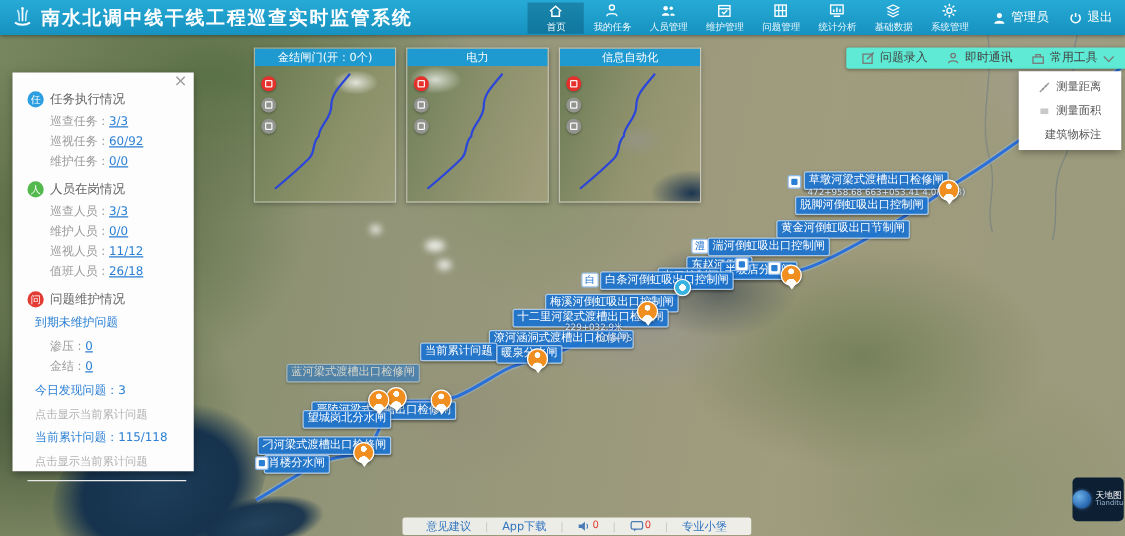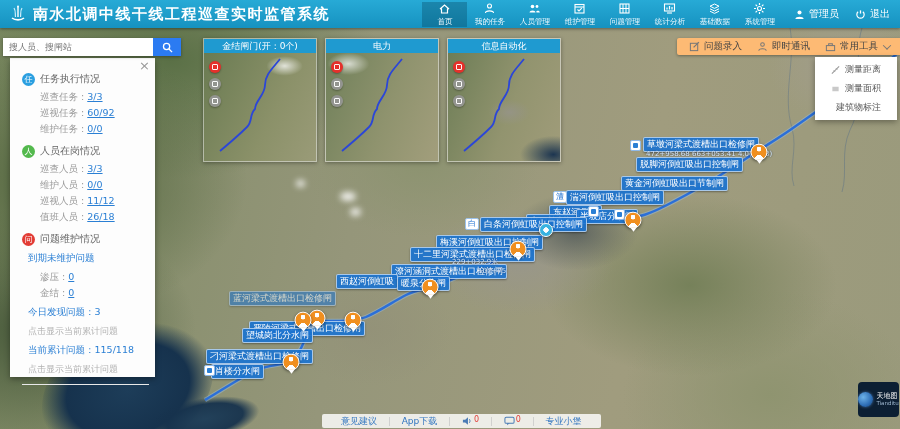--- a/index.html
+++ b/index.html
@@ -100,21 +100,21 @@
        radial-gradient(30px 18px at 55% 55%,rgba(150,148,138,.8),rgba(0,0,0,0) 70%),
        linear-gradient(110deg,#6d7d56,#92946f 55%,#a09c7a);}
   .mini svg{position:absolute;inset:0;}
   .mdot{position:absolute;left:5px;width:12px;height:12px;border-radius:50%;cursor:pointer;box-shadow:0 1px 2px rgba(0,0,0,.3);}
   .mdot::after{content:"";position:absolute;left:3px;top:3px;right:3px;bottom:3px;border:1px solid rgba(255,255,255,.95);border-radius:1px;}
   .md-red{top:8px;background:#e5302b;}
   .md-g1{top:25px;background:rgba(150,150,150,.88);}
   .md-g2{top:42px;background:rgba(150,150,150,.88);}
 
   
-  .toolbar{position:absolute;right:0;top:38px;height:17px;background:#fdba74;z-index:18;display:flex;
+  .toolbar{position:absolute;right:0;top:38px;height:17px;background:#5eead4;z-index:18;display:flex;
     align-items:center;gap:15px;padding:0 10px 0 12px;font-size:9.5px;color:#444;
     box-shadow:0 1px 3px rgba(0,0,0,.35);border-radius:2px 0 0 2px;}
   .tool-btn{display:flex;align-items:center;gap:4px;cursor:pointer;white-space:nowrap;}
   .chev{width:5px;height:5px;border-right:1.4px solid #777;border-bottom:1.4px solid #777;
     transform:rotate(45deg) translate(-1px,-1px);margin-left:2px;}
   .dropdown{position:absolute;right:3px;top:57px;width:62px;background:#fff;z-index:18;
     box-shadow:0 2px 6px rgba(0,0,0,.35);padding:3px 10px;}
   .drop-item{display:flex;align-items:center;gap:5px;padding:3px 6px;font-size:9px;color:#555;cursor:pointer;white-space:nowrap;}
 
   
@@ -167,21 +167,21 @@
       <div class="map-label" style="left: 636px; top: 157px;">脱脚河倒虹吸出口控制闸</div>
       <div class="map-label" style="left: 621px; top: 176px;">黄金河倒虹吸出口节制闸</div>
       <div class="map-label" style="left: 566px; top: 190px; text-align: center;">湍河倒虹吸出口控制闸</div>
       <div class="map-label" style="left: 549px; top: 205px;">东赵河倒虹</div>
       <div class="map-label" style="left: 526px; top: 214px;">出口控制闸</div>
       <div class="map-label" style="left: 576px; top: 209px;">半坡店分水闸</div>
       <div class="map-label" style="left: 480px; top: 217px;">白条河倒虹吸出口控制闸</div>
       <div class="map-label" style="left: 436px; top: 235px;">梅溪河倒虹吸出口控制闸</div>
       <div class="map-label" style="left: 410px; top: 247px;">十二里河梁式渡槽出口检修闸</div>
       <div class="map-label" style="left: 391px; top: 264px;">潦河涵洞式渡槽出口检修闸</div>
-      <div class="map-label" style="left: 336px; top: 274px;">西赵河倒虹吸</div>
+      <div class="map-label" style="left: 336px; top: 274px;">当前累计问题</div>
       <div class="map-label" style="left: 397px; top: 276px;">暖泉分水闸</div>
       <div class="map-label" style="left: 229px; top: 291px; opacity: 0.6;">蓝河梁式渡槽出口检修闸</div>
       <div class="map-label" style="left: 249px; top: 301px; margin-top: 20px;">严陵河梁式渡槽出口检修闸</div>
       <div class="map-label" style="left: 242px; top: 328px;">望城岗北分水闸</div>
       <div class="map-label" style="left: 206px; top: 349px;">刁河梁式渡槽出口检修闸</div>
       <div class="map-label" style="left: 211px; top: 364px;">肖楼分水闸</div>
       <div class="map-sub" style="left: 646px; top: 150px;">472+958.68 663+053.41 4.0(5073)</div>
       <div class="map-sub" style="left: 452px; top: 258px;">229+032.9米</div>
       <div class="map-sub" style="left: 478px; top: 267px;">107+75</div>
       <div class="map-tag" style="left: 553px; top: 191px;">澧</div>
@@ -230,29 +230,20 @@
         <svg viewBox="0 0 112 108">
           <path d="M76,6 C68,16 61,22 61,32 C61,42 51,48 51,56 C45,62 49,68 43,74 C35,82 28,88 16,98" fill="none" stroke="#2b46d8" stroke-width="1.8"></path>
         </svg>
         <span class="mdot md-red"></span>
         <span class="mdot md-g1"></span>
         <span class="mdot md-g2"></span>
       </div>
     </div>
   </div>
 
-  <div class="searchbar">
-    <input type="text" placeholder="搜人员、搜闸站" style="">
-    <button class="search-btn">
-      <svg width="11" height="11" viewBox="0 0 12 12">
-        <circle cx="5" cy="5" r="3.4" fill="none" stroke="#fff" stroke-width="1.4"></circle>
-        <line x1="7.6" y1="7.6" x2="11" y2="11" stroke="#fff" stroke-width="1.4"></line>
-      </svg>
-    </button>
-  </div>
 
   <div class="panel">
     <span class="panel-close">×</span>
 
     <div class="sec-head">
       <span class="sec-icon si-blue">任</span>
       <span>任务执行情况</span>
     </div>
     <div class="row"><span class="lbl">巡查任务</span><span class="val">3/3</span></div>
     <div class="row"><span class="lbl">巡视任务</span><span class="val">60/92</span></div>

